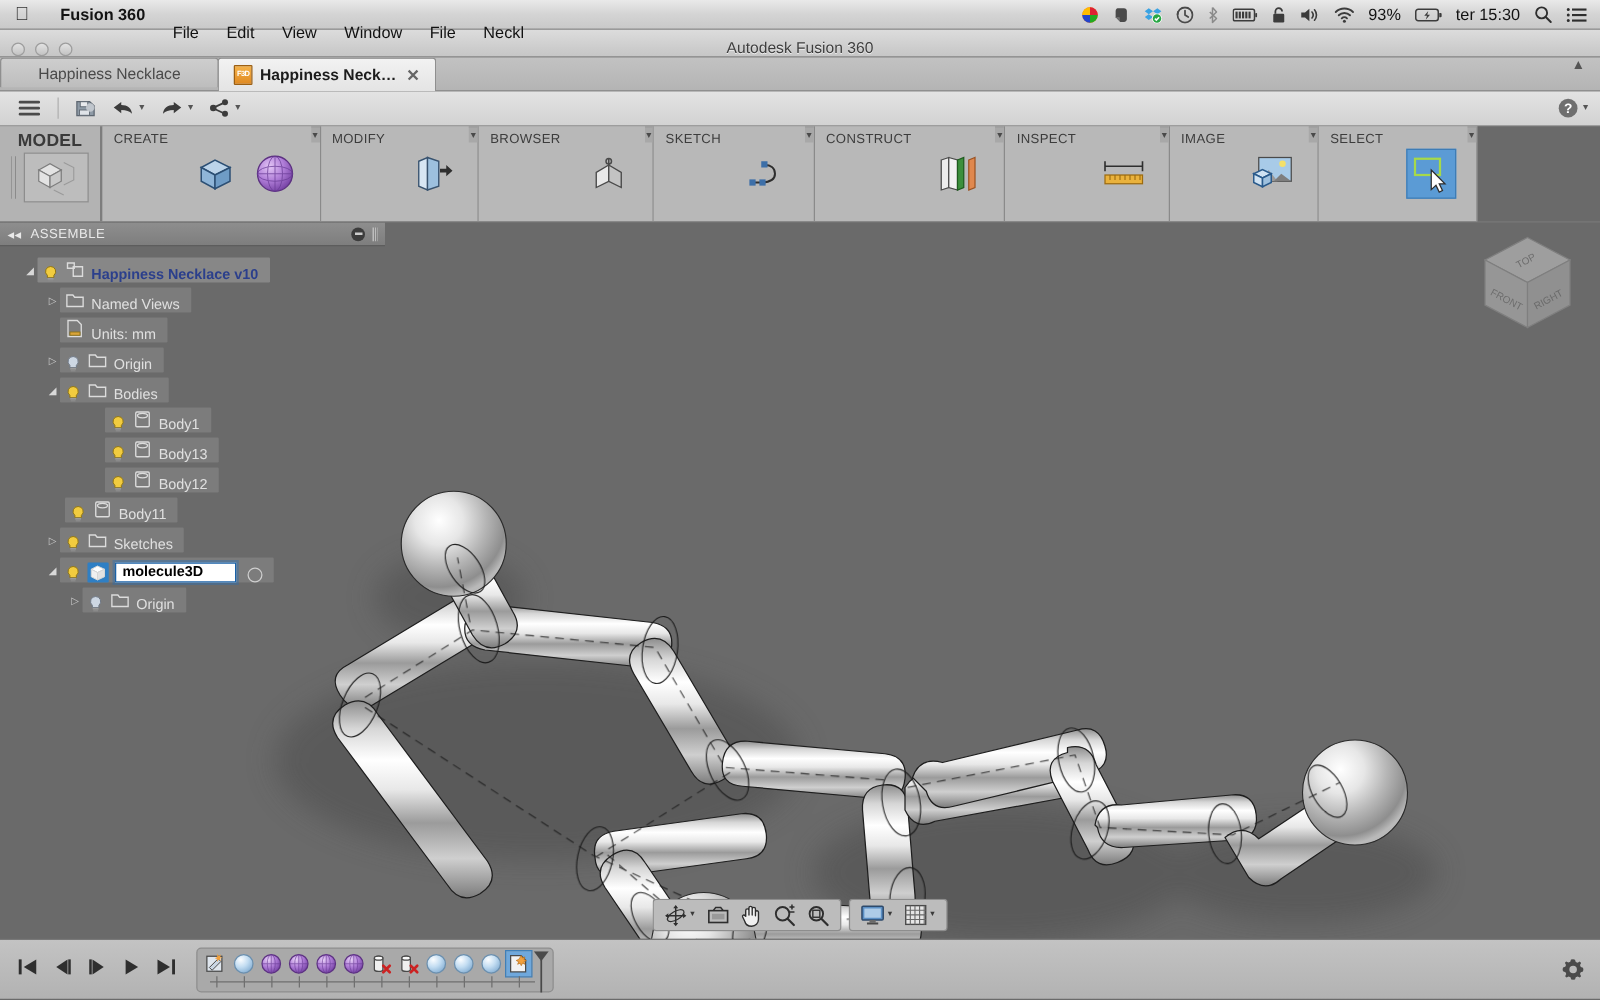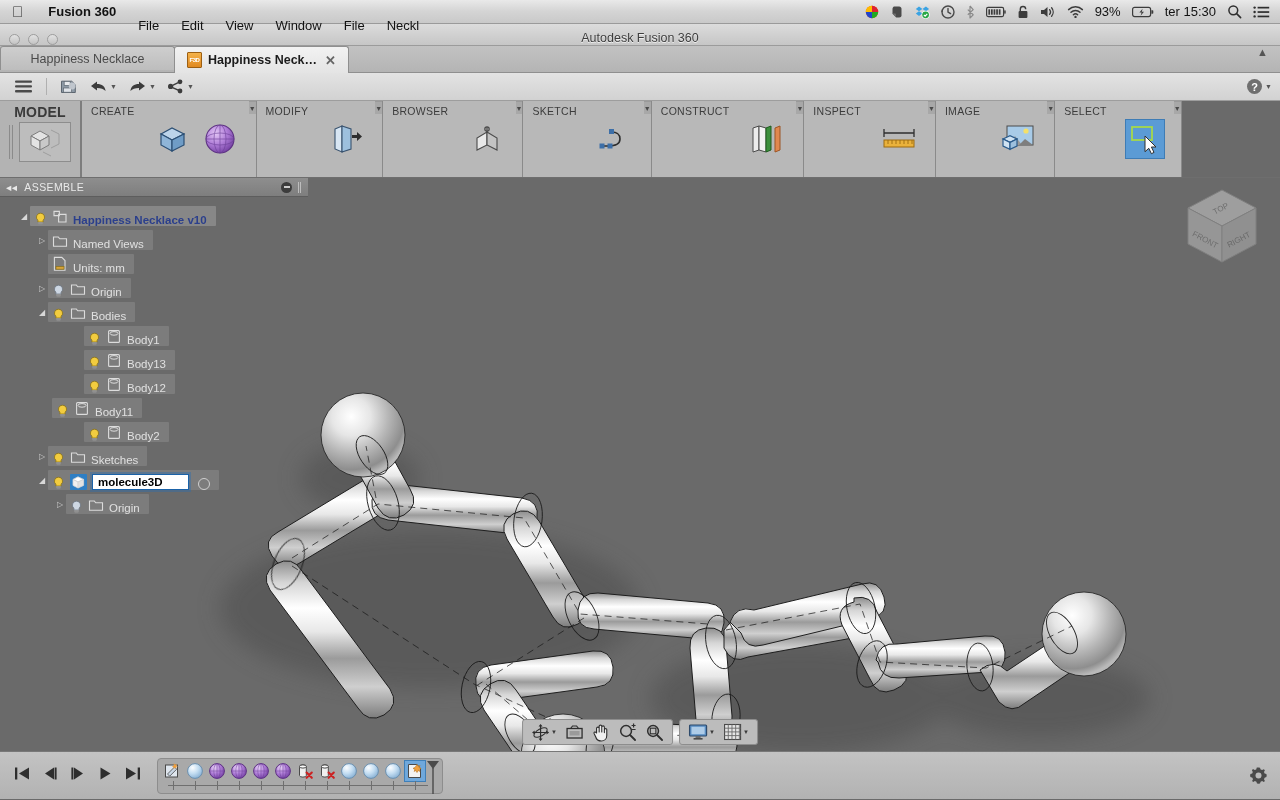--- a/index.html
+++ b/index.html
@@ -894,38 +894,20 @@
           </span>
           <span>
             <svg width="16" height="15" viewBox="0 0 16 15">
                 <rect x="2.6" y="1.6" width="10.8" height="11.8" rx="1" fill="none" stroke="#dcdcdc" stroke-width="1.1"></rect>
                 <ellipse cx="8" cy="4.4" rx="4" ry="1.8" fill="none" stroke="#dcdcdc" stroke-width="1"></ellipse>
               </svg>
           </span>
           <span class="node-label">Body11</span>
         </span>
       </div>
-      <div class="node" style="padding-left:84px">
-        <span class="node-body">
-          <span class="bulb">
-            <svg width="13" height="14" viewBox="0 0 13 14">
-                <path d="M6.5 1.2a4 4 0 0 1 2.6 7.1V10H3.9V8.3A4 4 0 0 1 6.5 1.2z" fill="#f2cc3f" stroke="#8d7316" stroke-width=".8"></path>
-                <rect x="4.2" y="10.2" width="4.6" height="1.5" fill="#9a9a9a"></rect>
-                <rect x="4.6" y="11.9" width="3.8" height="1.3" fill="#8a8a8a"></rect>
-              </svg>
-          </span>
-          <span>
-            <svg width="16" height="15" viewBox="0 0 16 15">
-                <rect x="2.6" y="1.6" width="10.8" height="11.8" rx="1" fill="none" stroke="#dcdcdc" stroke-width="1.1"></rect>
-                <ellipse cx="8" cy="4.4" rx="4" ry="1.8" fill="none" stroke="#dcdcdc" stroke-width="1"></ellipse>
-              </svg>
-          </span>
-          <span class="node-label">Body2</span>
-        </span>
-      </div>
 
       <div class="node" style="padding-left:36px">
         <span class="arrow">▷</span>
         <span class="node-body">
           <span class="bulb">
             <svg width="13" height="14" viewBox="0 0 13 14">
                 <path d="M6.5 1.2a4 4 0 0 1 2.6 7.1V10H3.9V8.3A4 4 0 0 1 6.5 1.2z" fill="#f2cc3f" stroke="#8d7316" stroke-width=".8"></path>
                 <rect x="4.2" y="10.2" width="4.6" height="1.5" fill="#9a9a9a"></rect>
                 <rect x="4.6" y="11.9" width="3.8" height="1.3" fill="#8a8a8a"></rect>
               </svg>

